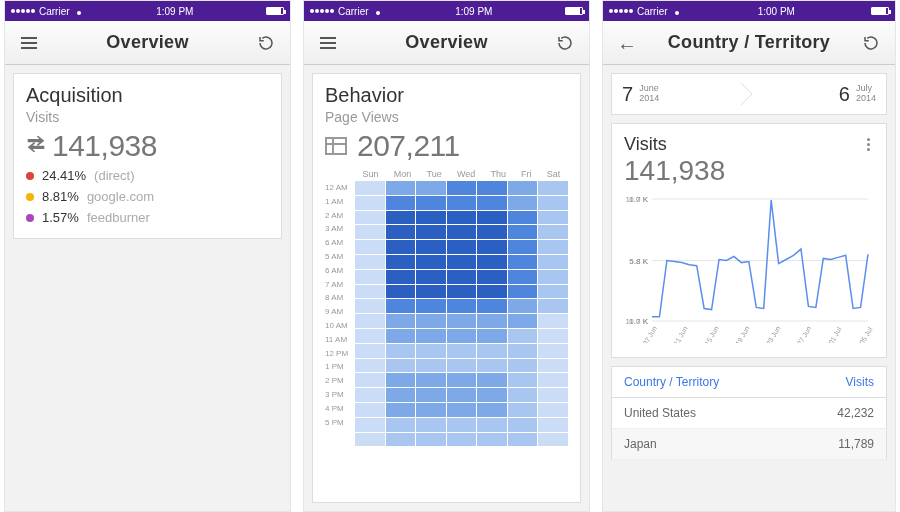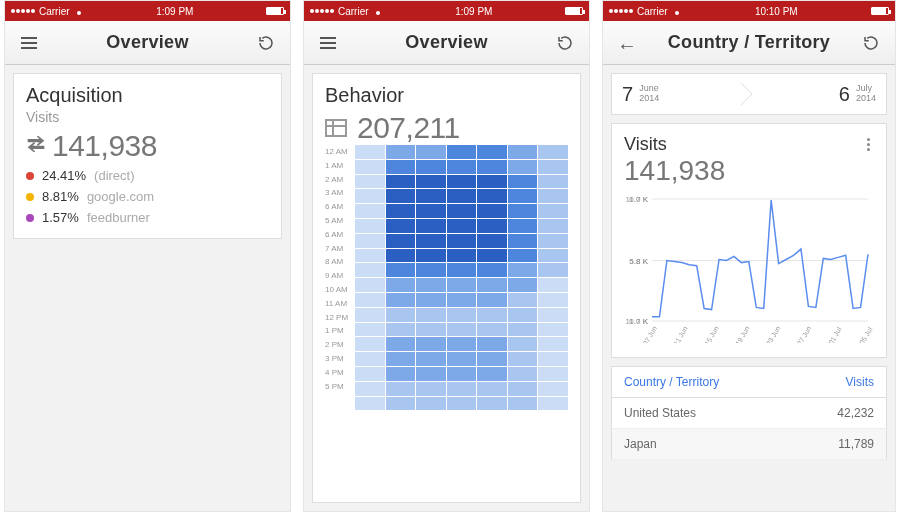--- a/index.html
+++ b/index.html
@@ -5,21 +5,21 @@
   * { box-sizing: border-box; margin: 0; padding: 0; }
   body {
     font-family: -apple-system, "Helvetica Neue", Helvetica, Arial, sans-serif;
     background: #ffffff;
     width: 900px; height: 512px; overflow: hidden;
     display: flex; gap: 12px; padding: 0 4px;
   }
   .phone { flex: 1; display: flex; flex-direction: column; border:1px solid #e5e5e5; }
   
   .status {
-    height: 20px; background:#b91c1c; color:#fff;
+    height: 20px; background:#4c1d95; color:#fff;
     display:flex; align-items:center; justify-content:space-between;
     font-size:10px; padding:0 6px;
   }
   .status .left, .status .right { display:flex; align-items:center; gap:4px;}
   .dots { display:flex; gap:1px;}
   .dots span { width:4px;height:4px;border-radius:50%;background:#fff;}
   .wifi { width:10px;height:8px; position:relative;}
   .wifi::before{content:"";position:absolute;bottom:0;left:3px;width:4px;height:4px;border-radius:50%;background:#fff;}
   .battery { width:18px;height:8px;border:1px solid #fff;border-radius:1px;position:relative;}
   .battery::after{content:"";position:absolute;right:-3px;top:2px;width:2px;height:4px;background:#fff;}
@@ -188,24 +188,34 @@
     <div class="title">Overview</div>
     <div class="icon-btn refresh">
       <svg viewBox="0 0 24 24">
           <path fill="none" stroke="#555" stroke-width="2" d="M4 12a8 8 0 1 0 3-6.2M4 4v5h5"></path>
         </svg>
     </div>
   </div>
   <div class="content">
     <div class="card" style="height:100%;">
       <div class="sec-header">Behavior</div>
+      <div class="sec-sub">Page Views</div>
       <div class="metric">
         <span class="pv-icon"></span>
         <span class="value">207,211</span>
       </div>
+      <div class="heat-head" id="heat-days">
+          <span>Sun</span>
+          <span>Mon</span>
+          <span>Tue</span>
+          <span>Wed</span>
+          <span>Thu</span>
+          <span>Fri</span>
+          <span>Sat</span>
+        </div>
       <div class="heat-grid">
         <div class="heat-hours" id="heat-hours">
             <span>12 AM</span>
             <span>1 AM</span>
             <span>2 AM</span>
             <span>3 AM</span>
             <span>6 AM</span>
             <span>5 AM</span>
             <span>6 AM</span>
             <span>7 AM</span>
@@ -359,21 +369,21 @@
       <div class="dots">
           <span></span>
           <span></span>
           <span></span>
           <span></span>
           <span></span>
         </div>
       <span>Carrier</span>
       <span class="wifi"></span>
     </div>
-    <span>10:10 PM</span>
+    <span>1:00 PM</span>
     <div class="right">
         <div class="battery">
           <i></i>
         </div>
       </div>
   </div>
   <div class="nav">
     <div class="icon-btn">
         <span class="back-arrow">←</span>
       </div>

